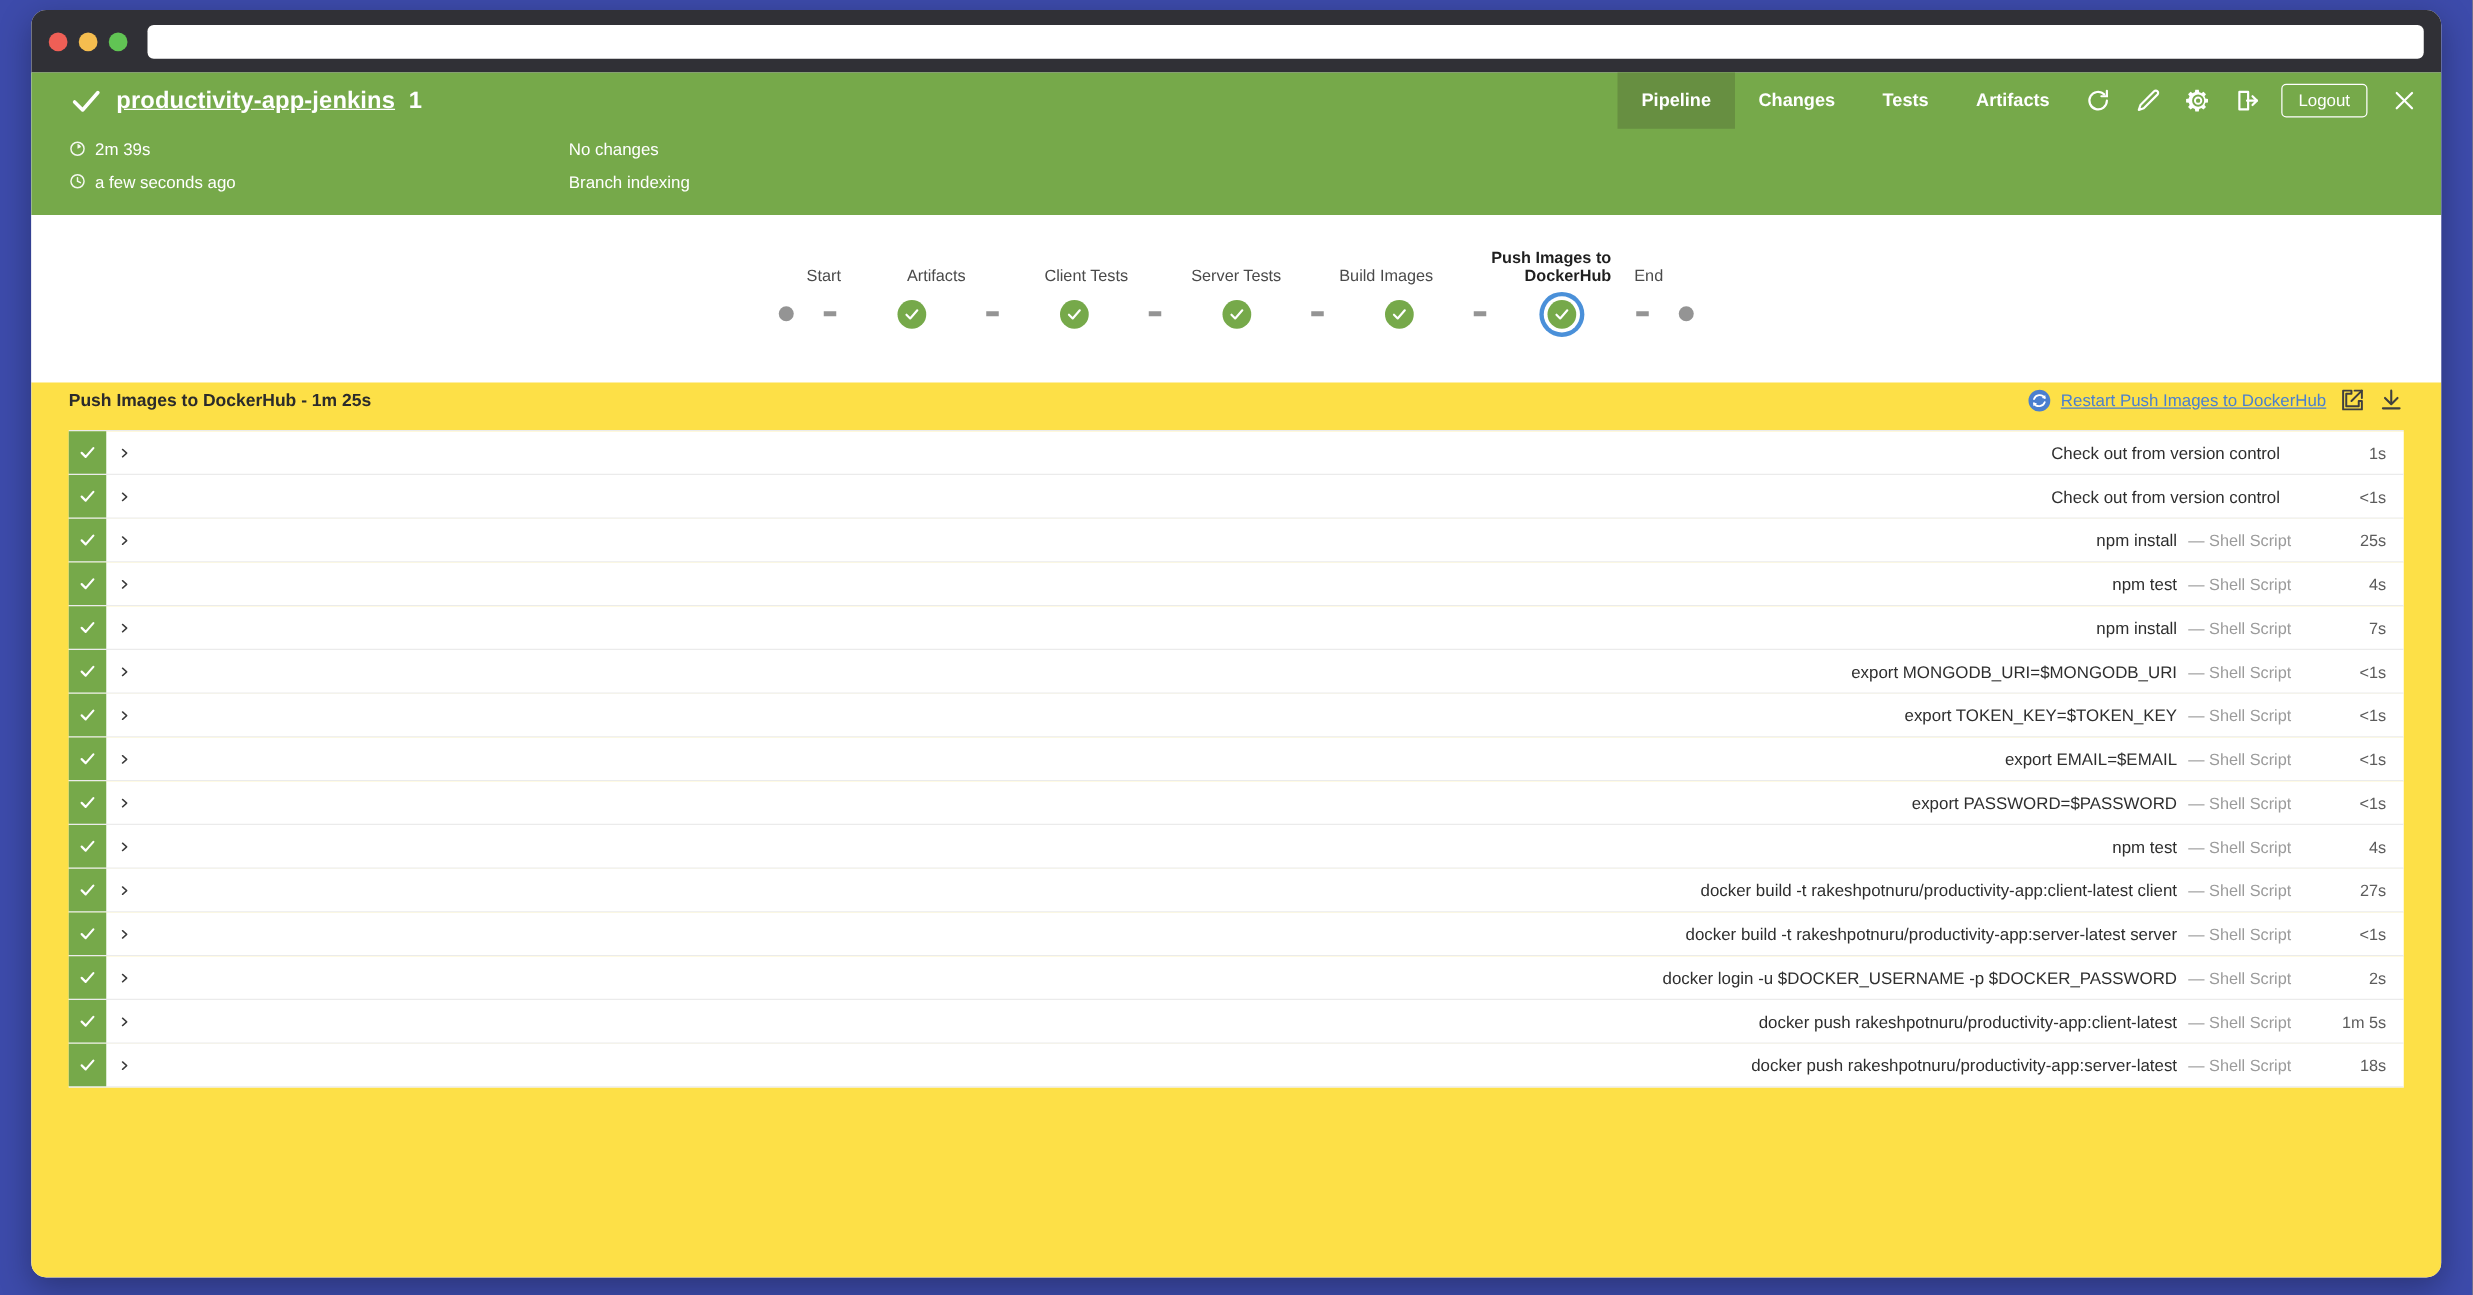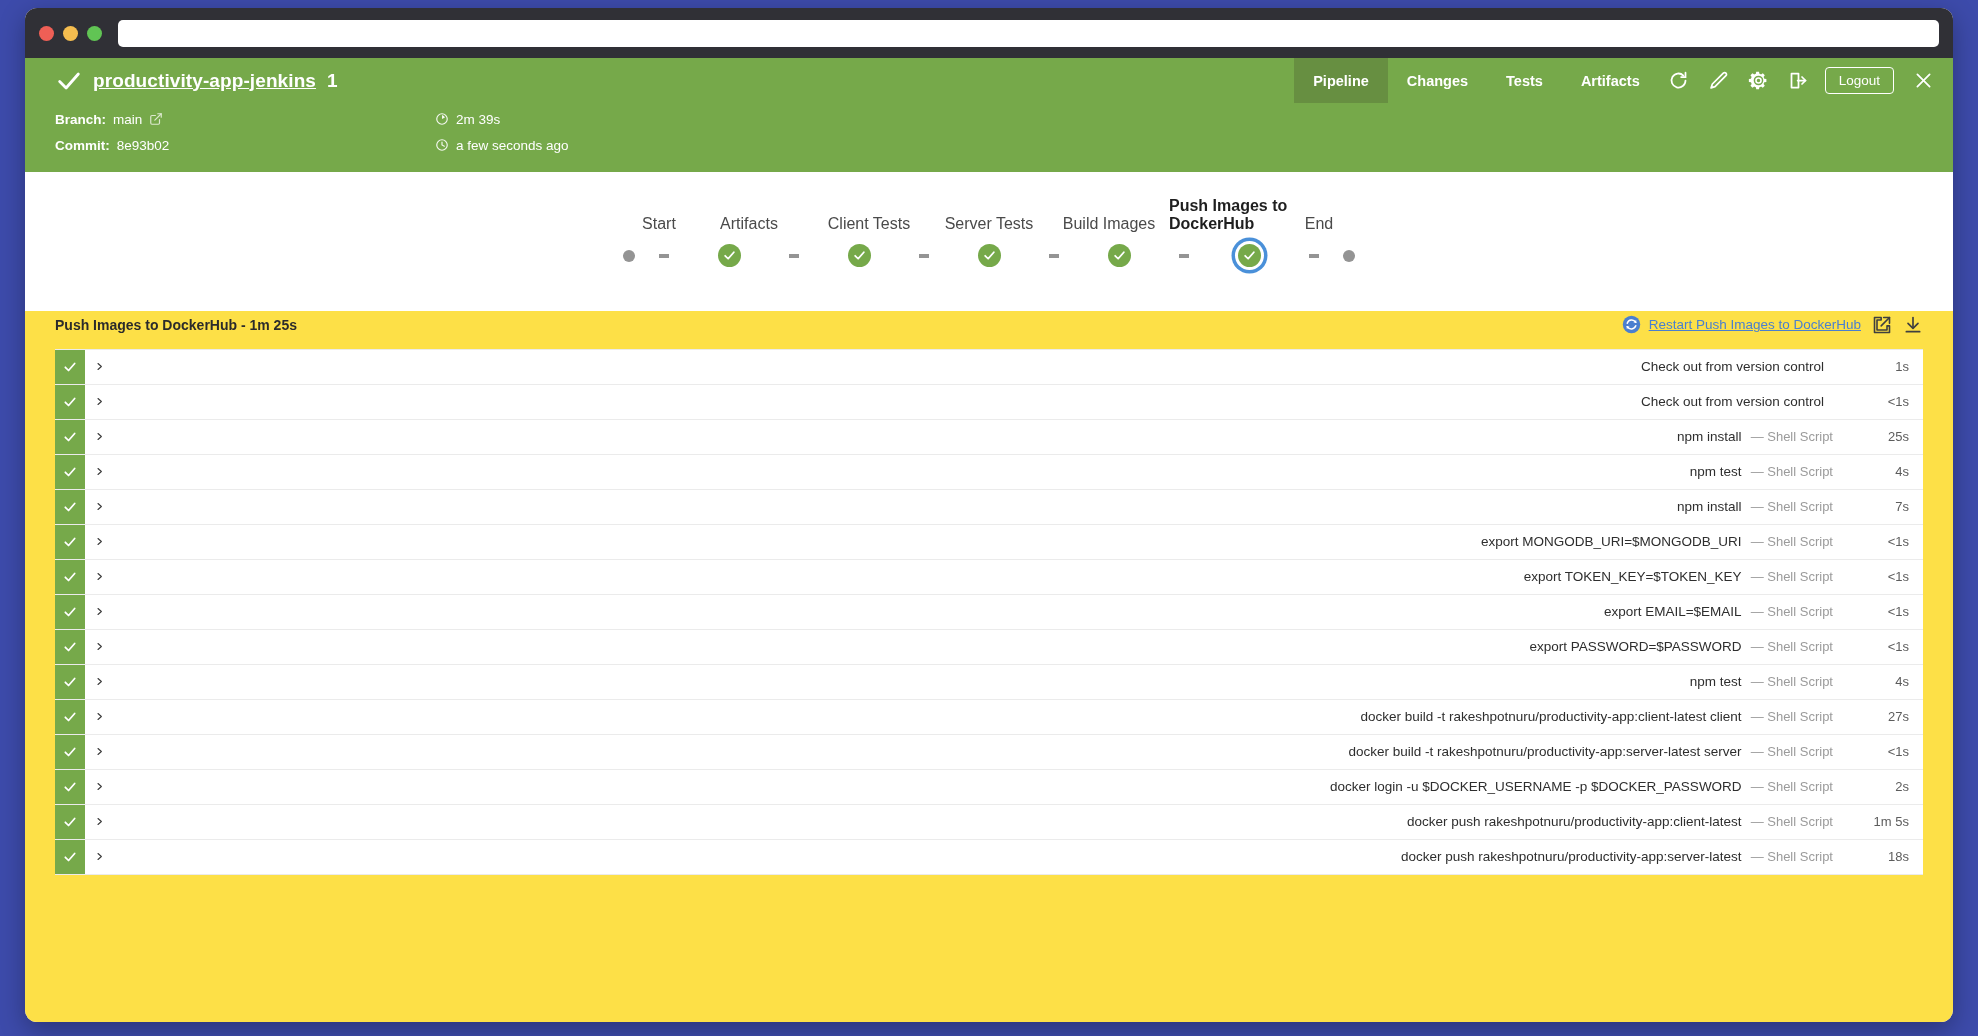--- a/index.html
+++ b/index.html
@@ -89,21 +89,21 @@
     padding: 25px 0 40px 0;
     display: flex; justify-content: center;
   }
   .graph { position: relative; }
   .stage-labels { display: flex; align-items: flex-end; justify-content: center; }
   .stage-col {
     width: 120px; display: flex; flex-direction: column; align-items: center;
   }
   .stage-col.small { width: 60px; }
   .stage-lbl {
-    font-size: 16px; color: #4a4a4a; text-align: left;
+    font-size: 13px; color: #4a4a4a; text-align: right;
     line-height: 1.15; min-height: 32px;
     display: flex; align-items: flex-end; justify-content: center;
     cursor: pointer;
   }
   .stage-lbl.selected { font-weight: bold; color: #1f1f1f; }
   .stage-node-row {
     display: flex; align-items: center; justify-content: center;
     margin-top: 7px; height: 30px;
   }
   .node-wrap {
@@ -227,37 +227,20 @@
             <svg viewBox="0 0 24 24" fill="none" stroke="#fff" stroke-width="2" stroke-linecap="round">
               <line x1="5" y1="5" x2="19" y2="19"></line>
                 <line x1="19" y1="5" x2="5" y2="19"></line>
             </svg>
           </div>
         </div>
       </div>
     </div>
 
     <div class="bo-meta">
-      <div class="meta-col c1">
-        <div class="meta-row">
-          <span class="meta-lbl">Branch:</span>
-          <span class="meta-val">main</span>
-          <span class="mini-ic">
-            <svg viewBox="0 0 24 24" fill="none" stroke="#e6efdb" stroke-width="2" stroke-linecap="round" stroke-linejoin="round">
-              <path d="M18 13v6a2 2 0 0 1-2 2H5a2 2 0 0 1-2-2V8a2 2 0 0 1 2-2h6"></path>
-              <polyline points="15,3 21,3 21,9"></polyline>
-                <line x1="10" y1="14" x2="21" y2="3"></line>
-            </svg>
-          </span>
-        </div>
-        <div class="meta-row">
-          <span class="meta-lbl">Commit:</span>
-          <span class="meta-val">8e93b02</span>
-        </div>
-      </div>
 
       <div class="meta-col c2">
         <div class="meta-row">
           <span class="mini-ic">
             <svg viewBox="0 0 24 24" fill="none" stroke="#fff" stroke-width="2">
               <circle cx="12" cy="12" r="9"></circle>
                 <path d="M12 12 L12 5 A7 7 0 0 1 17 9.5 Z" fill="#fff" stroke="none"></path>
             </svg>
           </span>
           <span class="meta-val">2m 39s</span>
@@ -266,20 +249,28 @@
           <span class="mini-ic">
             <svg viewBox="0 0 24 24" fill="none" stroke="#fff" stroke-width="2" stroke-linecap="round">
               <circle cx="12" cy="12" r="9"></circle>
                 <polyline points="12,7 12,12 16,14"></polyline>
             </svg>
           </span>
           <span class="meta-val">a few seconds ago</span>
         </div>
       </div>
 
+      <div class="meta-col c3">
+        <div class="meta-row">
+          <span class="meta-val">No changes</span>
+        </div>
+        <div class="meta-row">
+          <span class="meta-val">Branch indexing</span>
+        </div>
+      </div>
     </div>
   </div>
 
   <div class="graph-area">
     <div class="graph">
       <div class="stage-labels">
         <div class="stage-col small">
           <div class="stage-lbl">Start</div>
         </div>
         <div class="stage-col">

